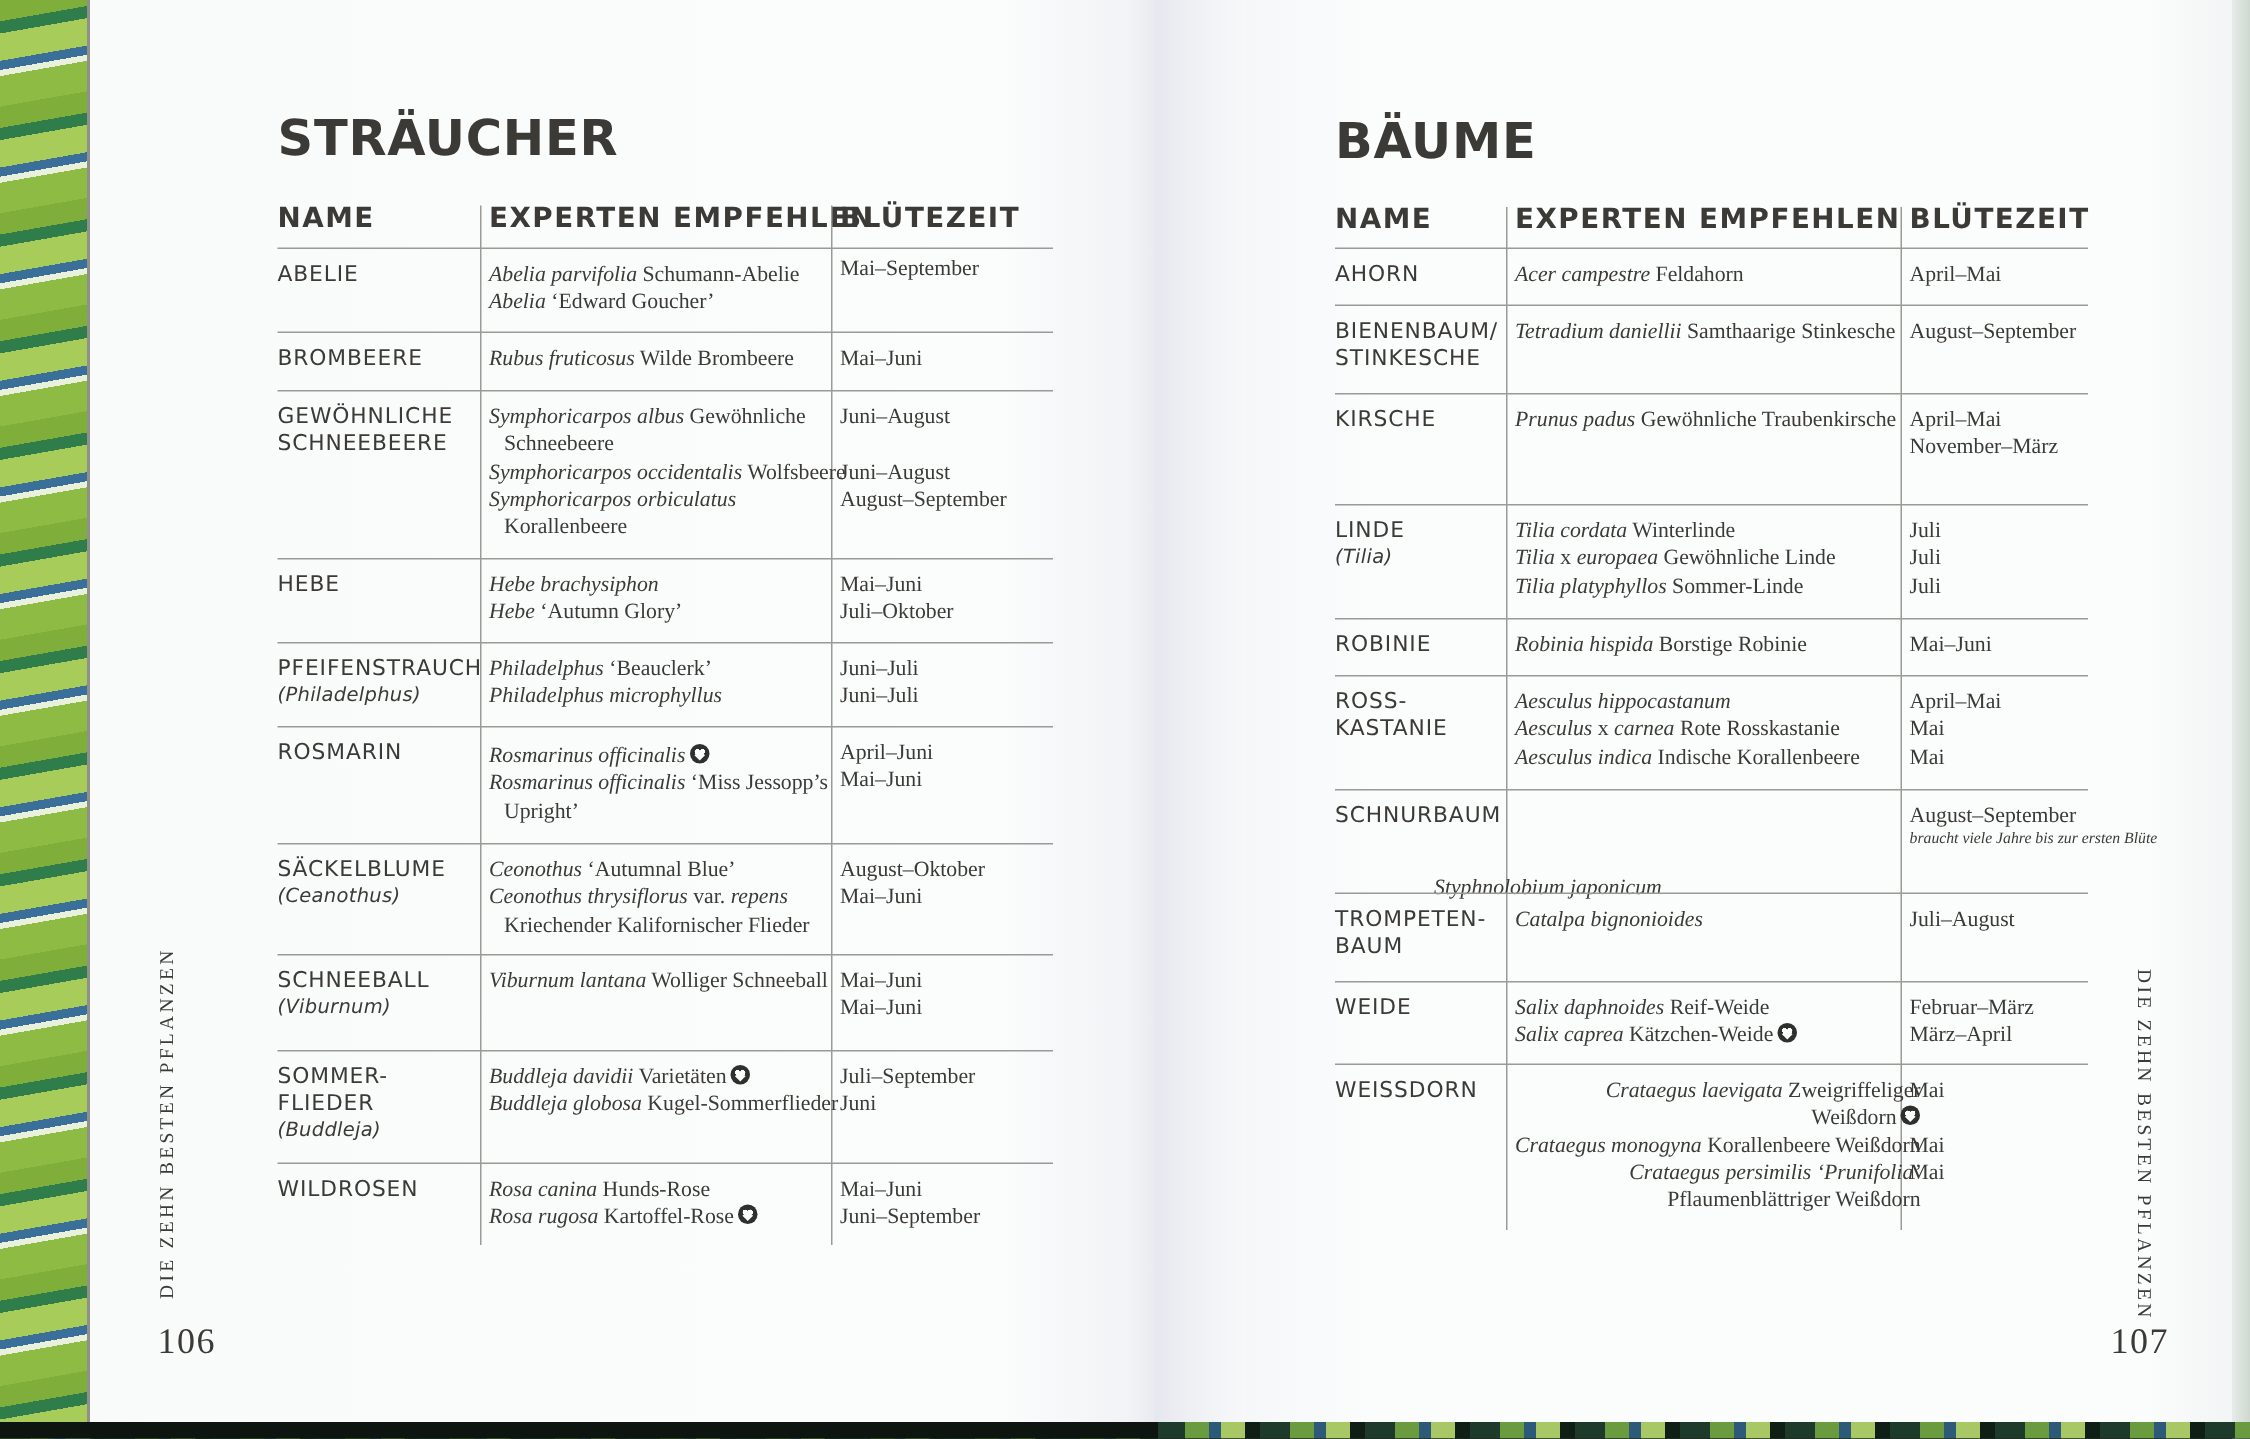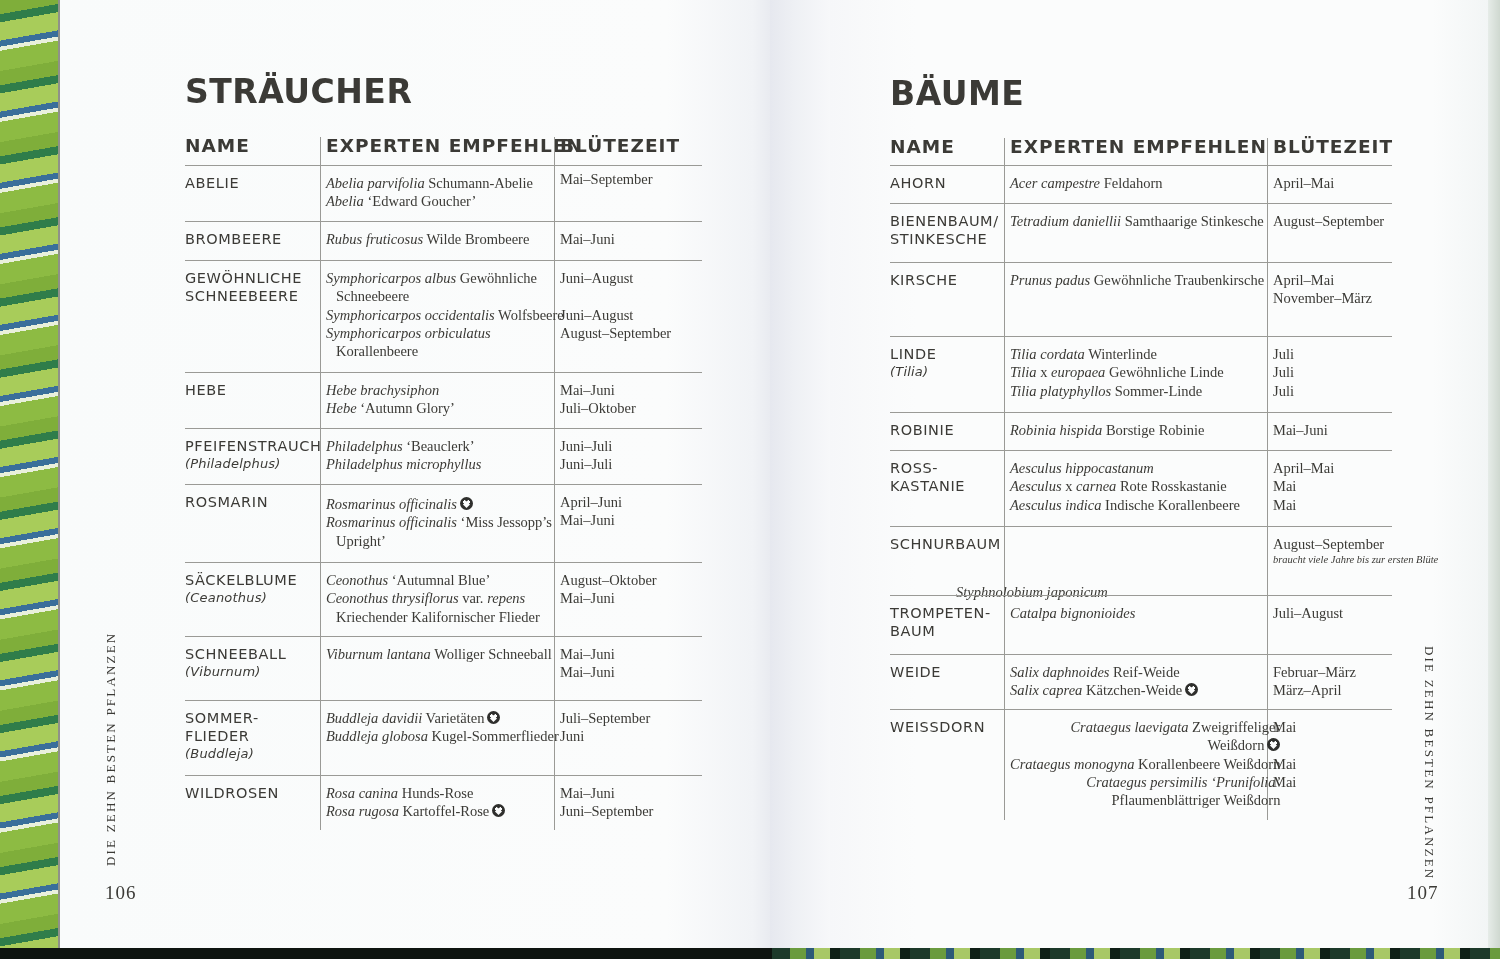--- a/index.html
+++ b/index.html
@@ -85,21 +85,21 @@
   .heart::before {
     content:""; position:absolute; left:4px; top:5px; width:5px; height:5px;
     background:#fbfcfc; transform:rotate(45deg); transform-origin:center;
   }
 
   .running {
     position:absolute; font-size:13px; letter-spacing:2.2px; color:#3b3a36; white-space:nowrap;
   }
   .running.left { left:103px; top:866px; transform-origin:0 0; transform:rotate(-90deg); }
   .running.right { left:1437px; top:646px; transform-origin:0 0; transform:rotate(90deg); }
-  .pagenum { position:absolute; font-size:19px; color:#3b3a36; letter-spacing:1px; }
+  .pagenum { position:absolute; font-size:24px; color:#3b3a36; letter-spacing:1px; }
 </style>
 </head>
 <body>
 
 <div class="cover-left"></div>
 <div class="page-edges-left"></div>
 <div class="page-left"></div>
 <div class="page-right"></div>
 <div class="gutter"></div>
 <div class="cover-right"></div>

